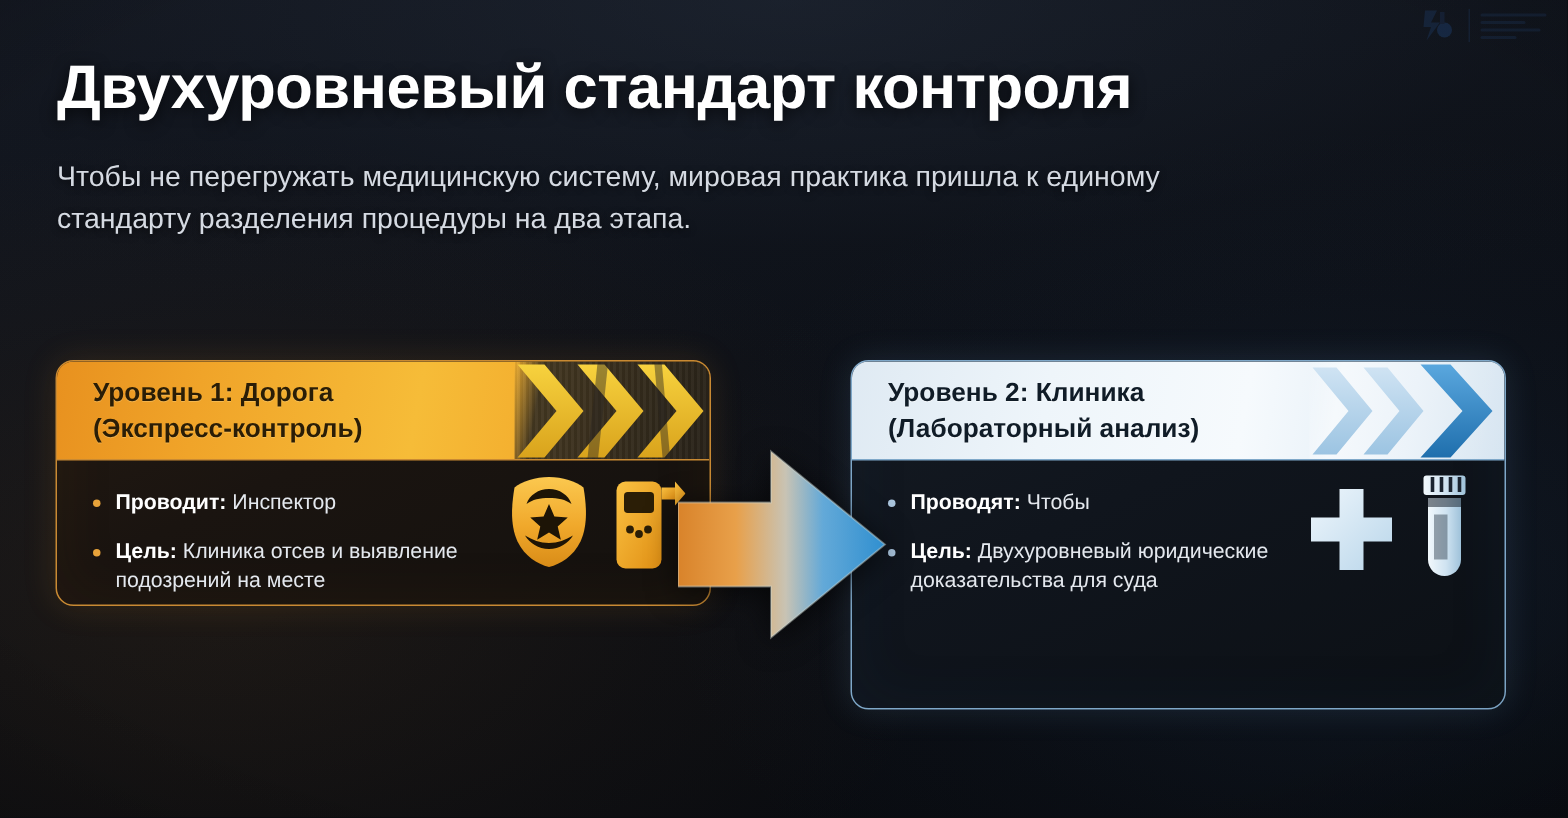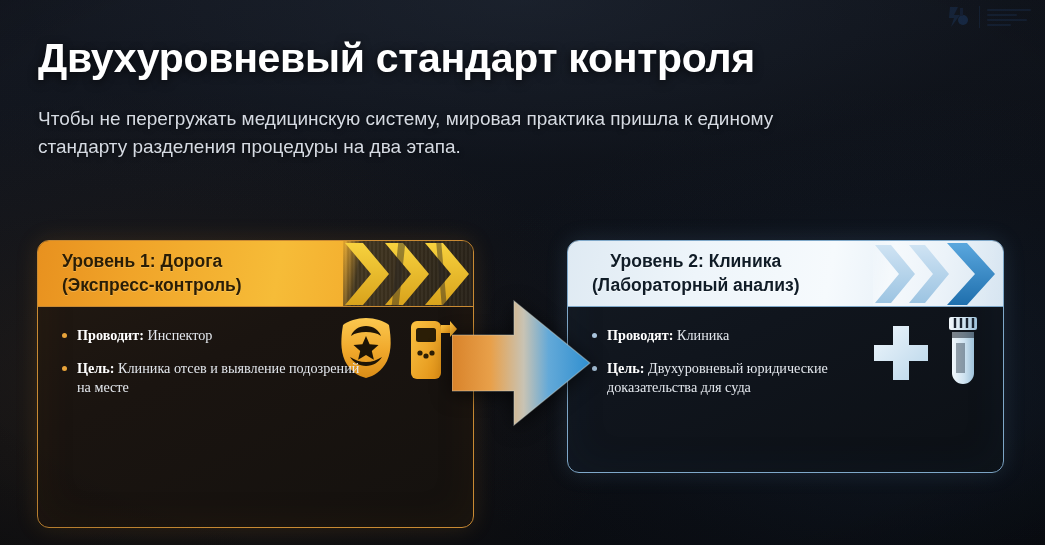--- a/index.html
+++ b/index.html
@@ -59,21 +59,21 @@
     text-shadow:0 1px 5px rgba(0,0,0,0.6);
   }
 
   
   .card {
     position:absolute;
     border-radius:12px;
     overflow:hidden;
   }
   #card-left {
-    left:37px; top:240px; width:437px; height:288px;
+    left:37px; top:240px; width:437px; height:164px;
     border:1.6px solid #c98a33;
     background:linear-gradient(155deg, #231a12 0%, #1a1410 40%, #14110e 100%);
     box-shadow:0 0 22px rgba(198,131,38,0.16), inset 0 0 40px rgba(120,70,20,0.10);
   }
   #card-right {
     left:567px; top:240px; width:437px; height:233px;
     border:1.6px solid #7fa8c9;
     background:linear-gradient(155deg, #141a22 0%, #10151d 40%, #0c1015 100%);
     box-shadow:0 0 22px rgba(110,160,205,0.16), inset 0 0 40px rgba(30,70,110,0.10);
   }
@@ -93,21 +93,21 @@
   #header-right {
     background:linear-gradient(100deg, #dfeaf3 0%, #eef5fa 30%, #f6fafd 60%, #e2edf6 85%, #cfe0ee 100%);
     border-bottom:1.6px solid #7fa8c9;
   }
   .card-title {
     position:relative; z-index:3;
     font-size:17.5px; font-weight:bold; line-height:1.33;
     white-space:pre-line;
   }
   #header-left .card-title { color:#2a1d06; text-shadow:0 1px 0 rgba(255,220,150,0.35); }
-  #header-right .card-title { color:#101c27; text-shadow:0 1px 0 rgba(255,255,255,0.55);text-align:center; }
+  #header-right .card-title { color:#101c27; text-shadow:0 1px 0 rgba(255,255,255,0.55); }
 
   
   .chev-strip {
     position:absolute; right:0; top:0;
     width:130px; height:100%;
     z-index:2;
   }
   #chev-left-strip {
     background:
       repeating-linear-gradient(90deg, rgba(0,0,0,0.06) 0 2px, rgba(255,255,255,0.03) 2px 4px),
@@ -116,21 +116,21 @@
   #chev-right-strip {
     background:linear-gradient(100deg, rgba(255,255,255,0) 0%, rgba(255,255,255,0.5) 16%, rgba(255,255,255,0.15) 100%);
   }
 
   
   .card-body {
     position:relative;
     padding:19px 22px 0 22px;
     height:calc(100% - 66px);
   }
-  ul.bullets { list-style:none; position:relative; z-index:3;font-family:Liberation Serif, serif; }
+  ul.bullets { list-style:none; position:relative; z-index:3; }
   ul.bullets li {
     position:relative;
     padding-left:17px;
     margin-bottom:13px;
     font-size:14.2px; line-height:1.38;
     color:#e4e8ee;
     max-width:300px;
   }
   ul.bullets li:before {
     content:""; position:absolute; left:2px; top:7px;
@@ -320,21 +320,21 @@
             <path d="M11 17 H33 V58 A11 11 0 0 1 11 58 Z" fill="url(#tubeG)"></path>
             <rect x="15" y="28" width="9" height="30" fill="#2b3a4a" opacity="0.45"></rect>
             <rect x="11" y="17" width="22" height="6" fill="#1b2430" opacity="0.55"></rect>
           </svg>
         </span>
       </div>
 
       <ul class="bullets" id="bullets-right">
         <li>
           <span class="b-key">Проводят:</span>
-          <span>Клиника</span>
+          <span>Чтобы</span>
         </li>
         <li>
           <span class="b-key">Цель:</span>
           <span>Двухуровневый юридические доказательства для суда</span>
         </li>
       </ul>
     </div>
   </div>
 
   <div id="center-arrow">

